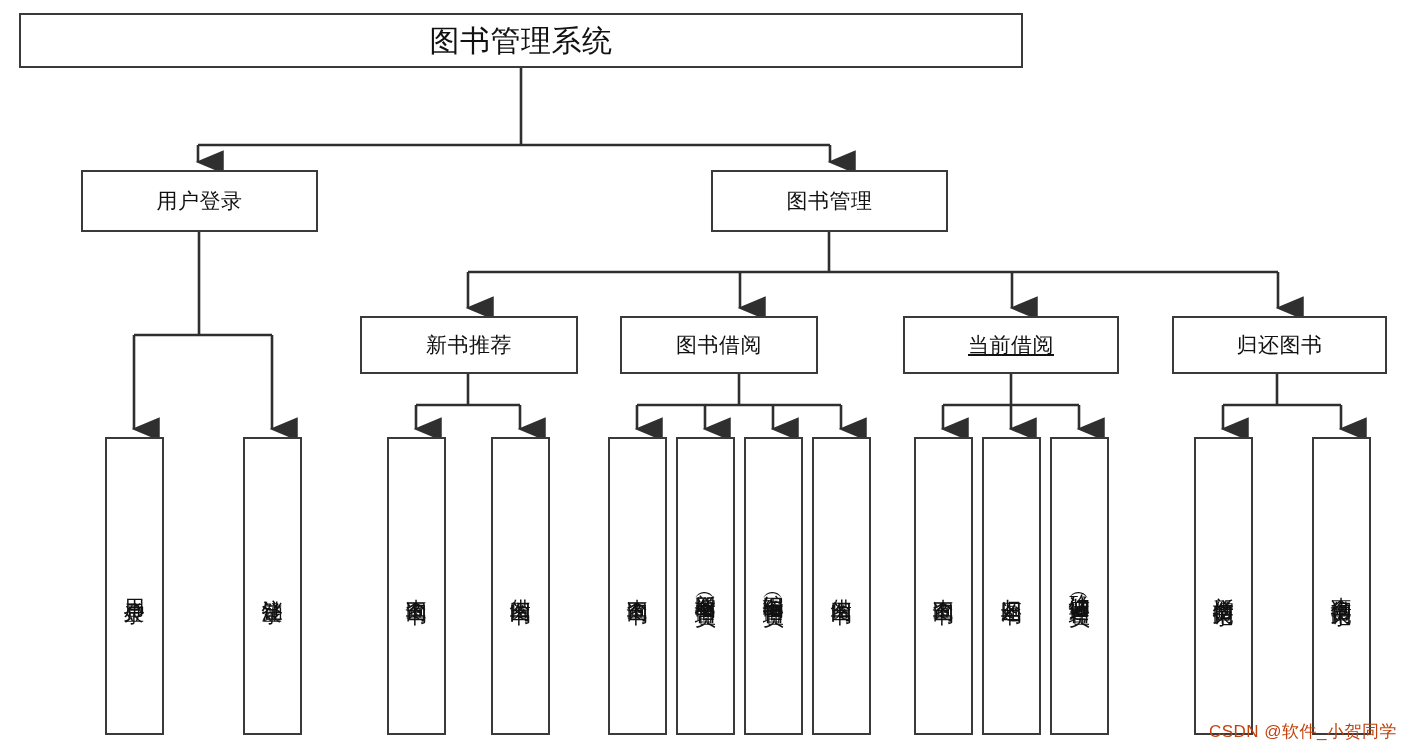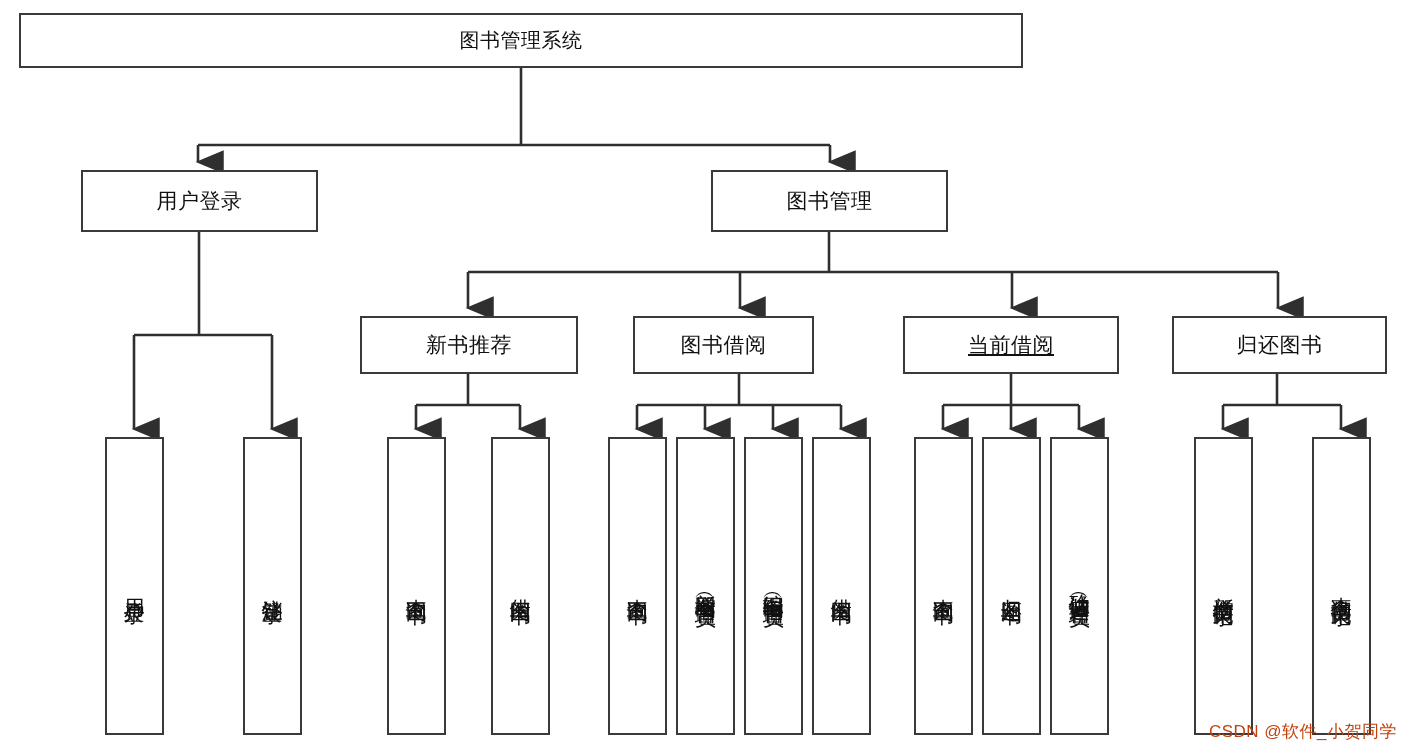--- a/index.html
+++ b/index.html
@@ -37,21 +37,21 @@
     display:block;
     text-align:center;
     line-height:1.18;
     white-space:nowrap;
   }
   
   .node.horiz .label{
     font-size:21px;
     letter-spacing:0.5px;
   }
-  .node.root .label{ font-size:20px; }
+  .node.root .label{ font-size:30px; }
   
   .node.vert{
     align-items:center;
     justify-content:center;
   }
   .node.vert .label{
     writing-mode:vertical-rl;
     text-orientation:upright;
     font-size:21px;
     line-height:1.12;
@@ -132,21 +132,21 @@
   <div class="node horiz" style="left:81px;top:170px;width:237px;height:62px;">
     <span class="label">用户登录</span>
   </div>
   <div class="node horiz" style="left:711px;top:170px;width:237px;height:62px;">
     <span class="label">图书管理</span>
   </div>
 
   <div class="node horiz" style="left:360px;top:316px;width:218px;height:58px;align-items:center;">
     <span class="label">新书推荐</span>
   </div>
-  <div class="node horiz" style="left:633px;top:316px;width:181px;height:58px;">
+  <div class="node horiz" style="left:620px;top:316px;width:198px;height:58px;">
     <span class="label">图书借阅</span>
   </div>
   <div class="node horiz" style="left:903px;top:316px;width:216px;height:58px;text-decoration:underline;">
     <span class="label">当前借阅</span>
   </div>
   <div class="node horiz" style="left:1172px;top:316px;width:215px;height:58px;">
     <span class="label">归还图书</span>
   </div>
 
   <div class="node vert" style="left:105px;top:437px;width:59px;height:298px;">

